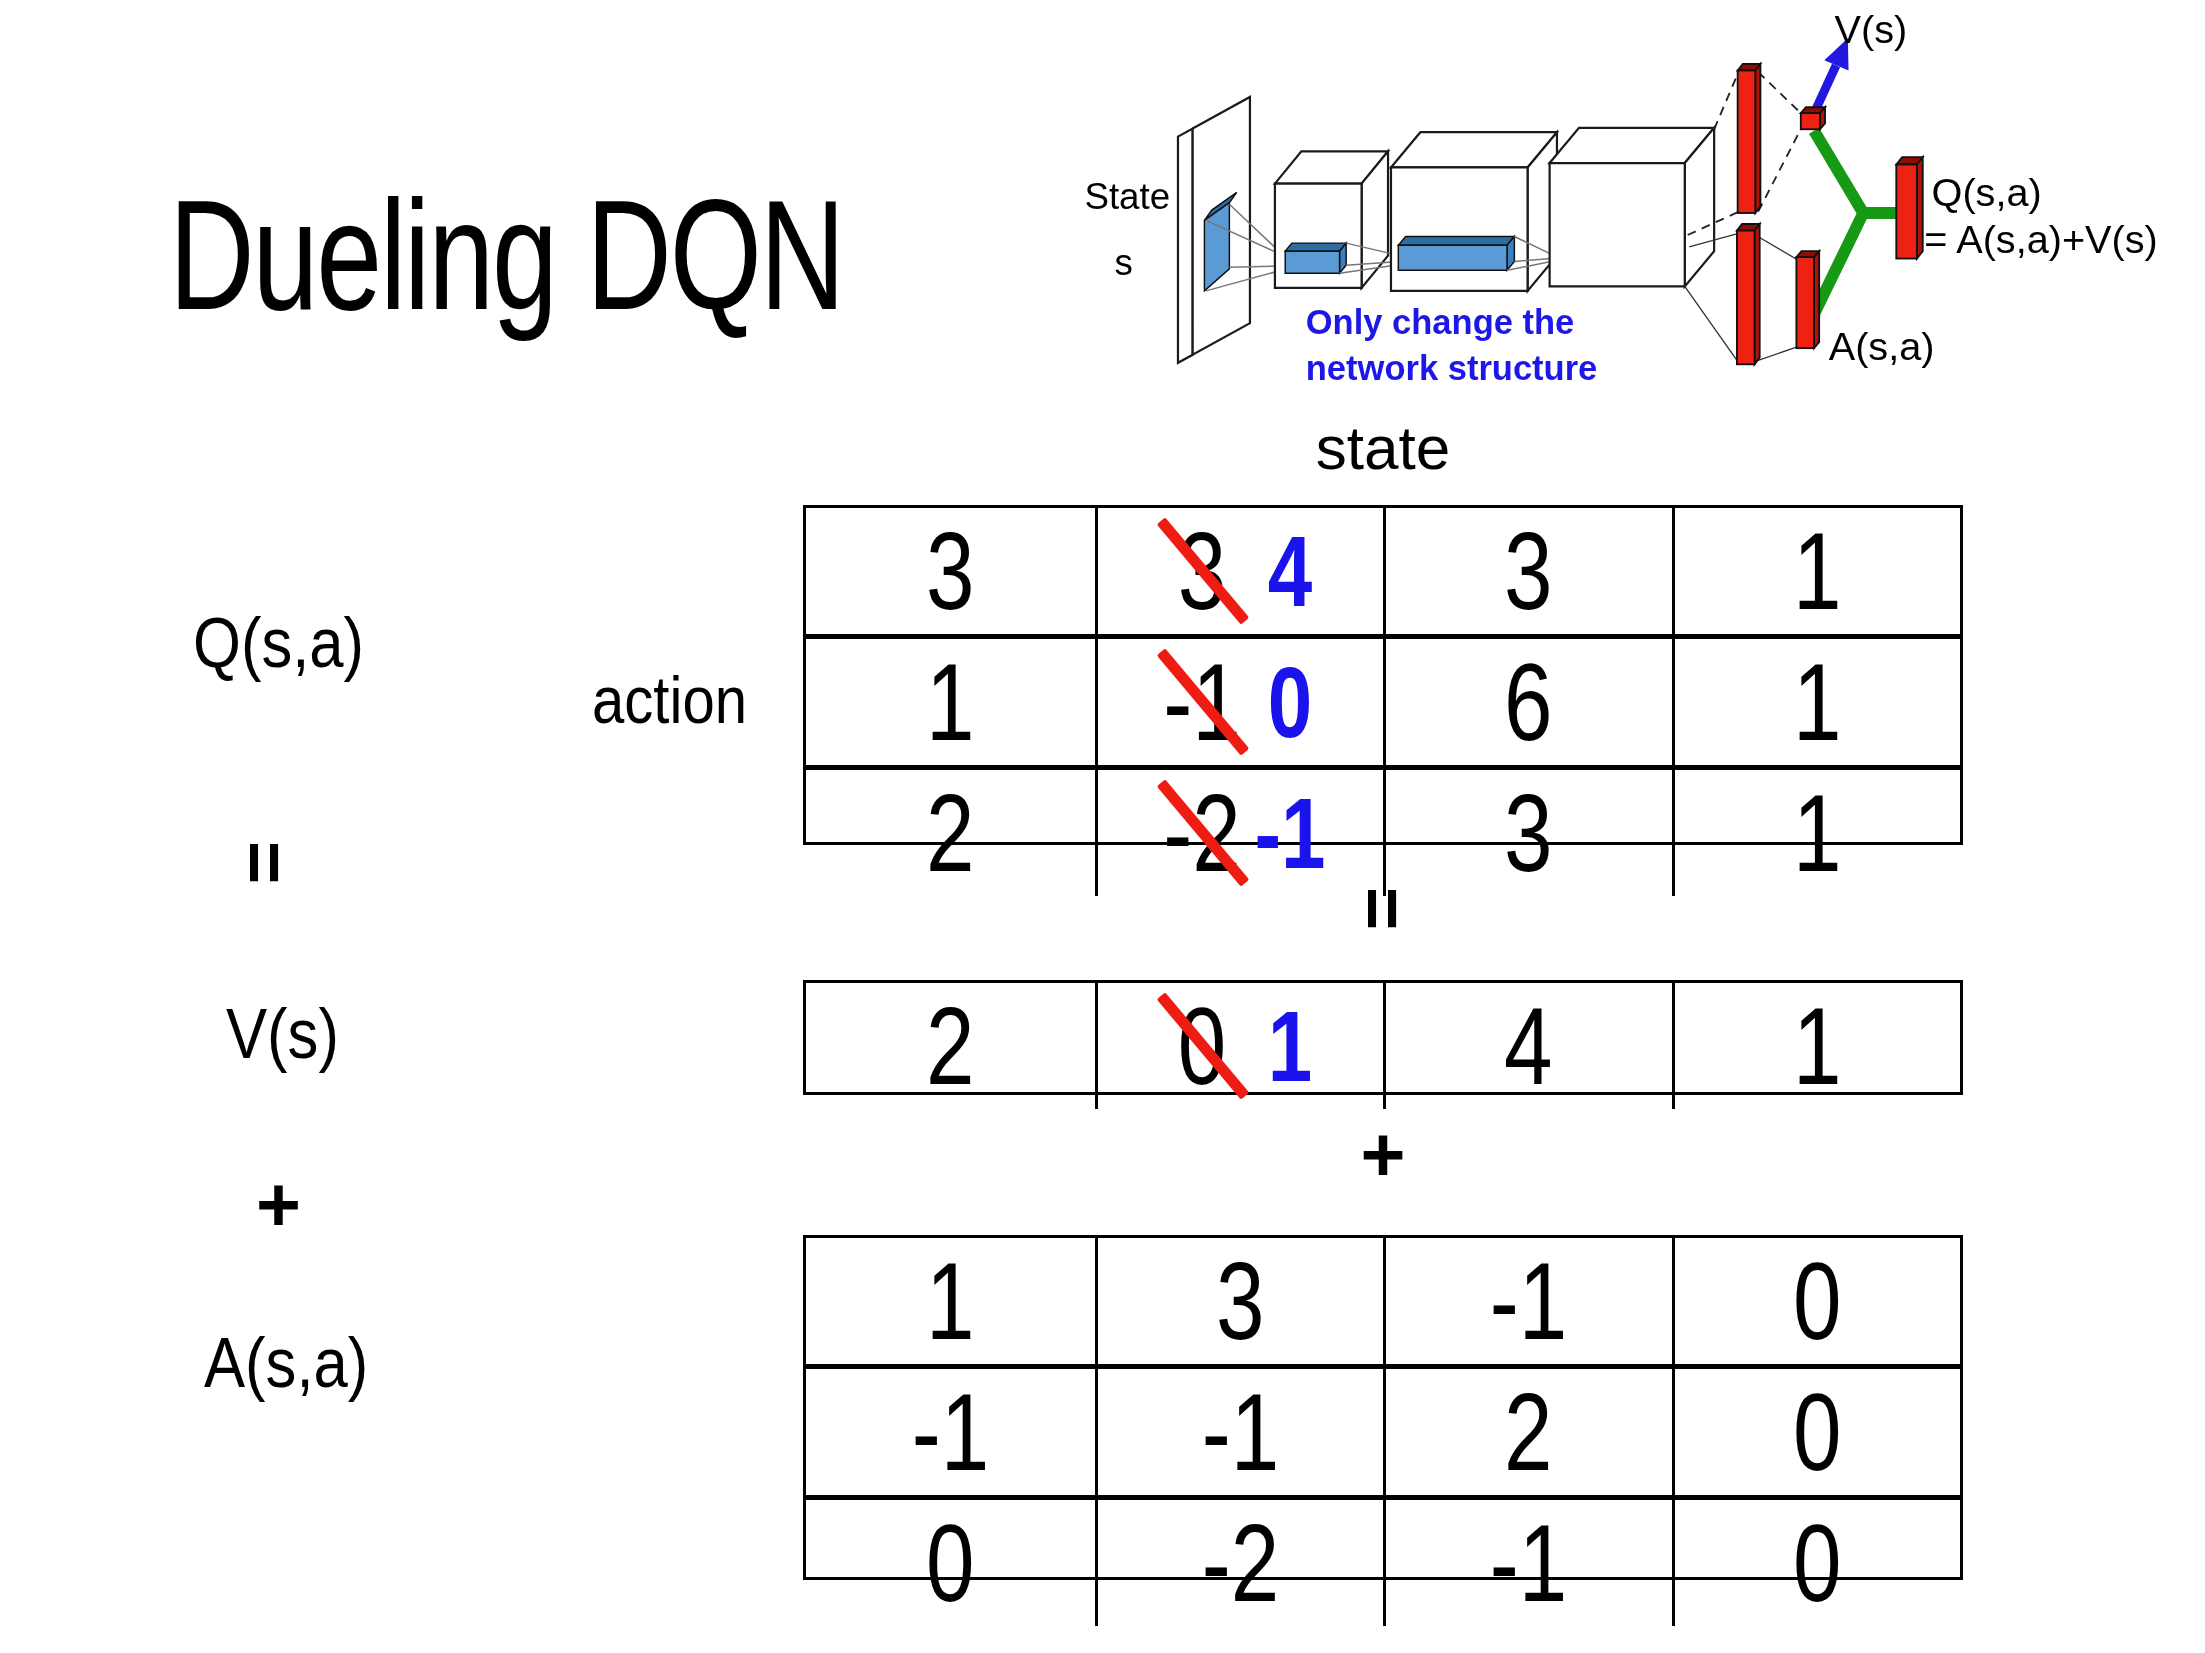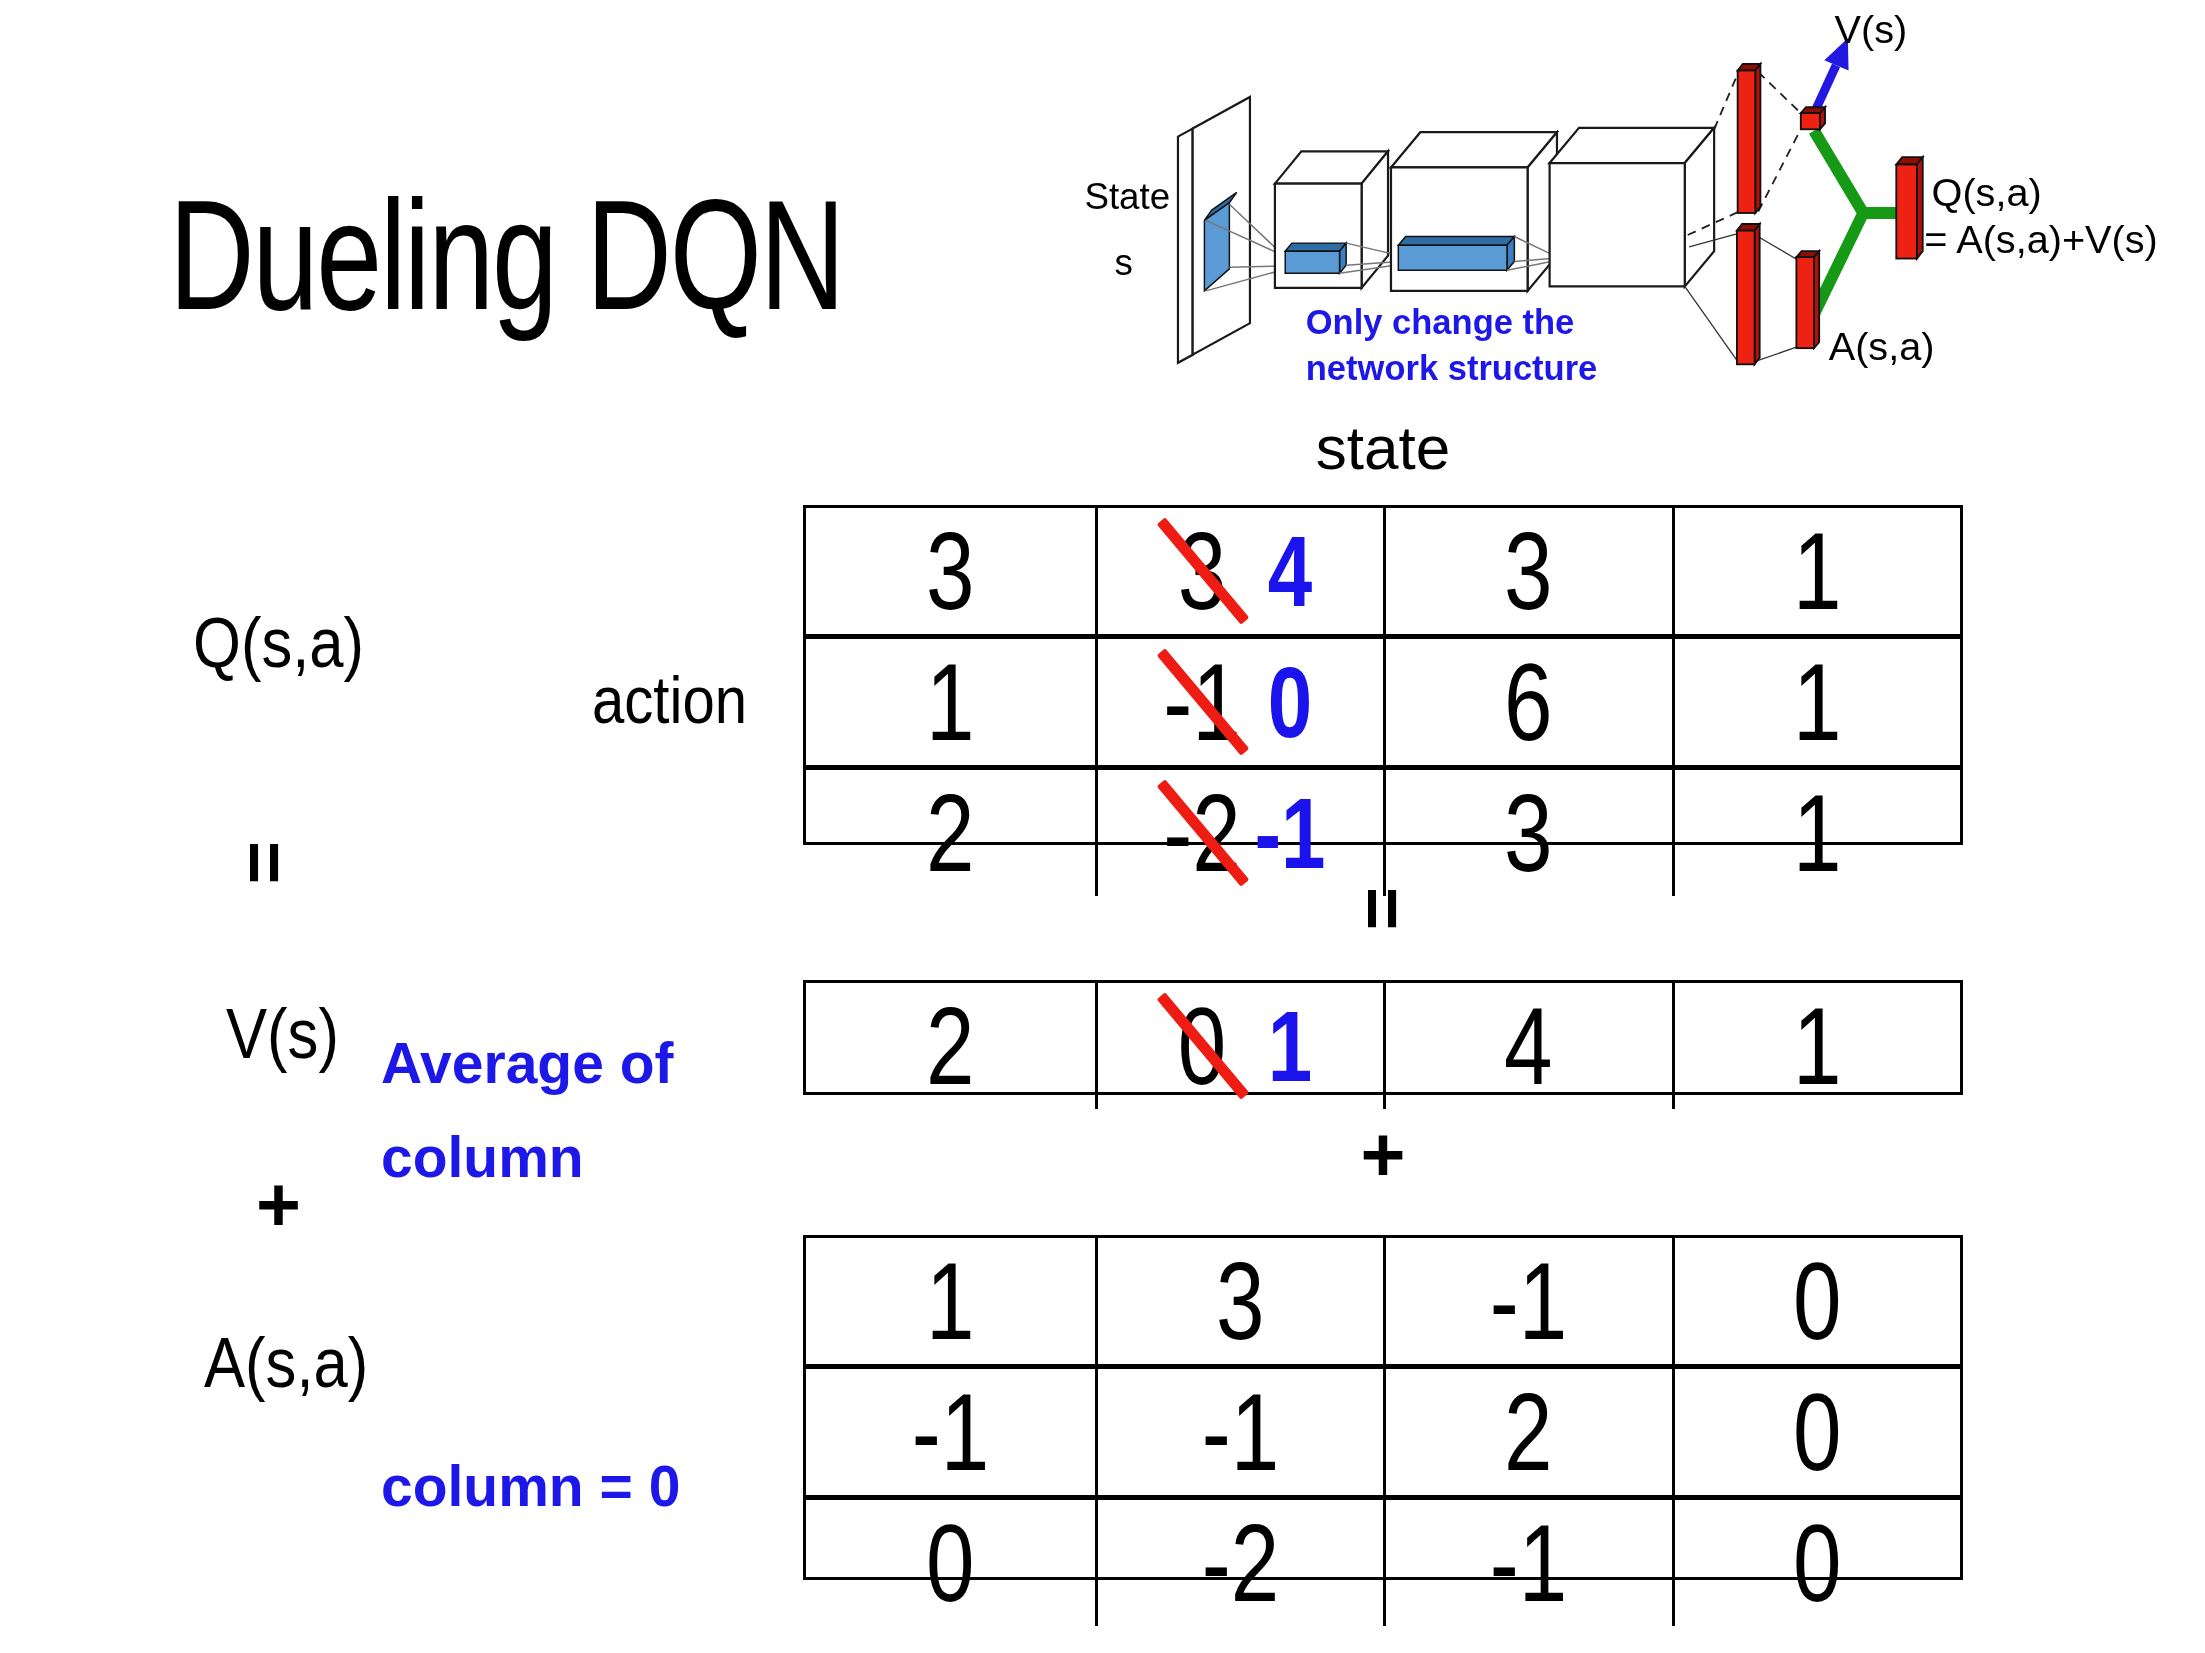--- a/index.html
+++ b/index.html
@@ -162,29 +162,24 @@
   <div class="lbl" style="left:193px;top:603px;">
     <span class="cond2">Q(s,a)</span></div>
   <div class="lbl" style="left:592px;top:634px;font-size:66px;margin-top:28px;">
     <span class="cond2">action</span></div>
   <div class="center-band" style="top:412px;font-size:62px;">
     <span class="cond2">state</span></div>
 
   <div class="rot-eq" style="left:243px;top:820px;">=</div>
   <div class="lbl" style="left:226px;top:994px;">
     <span class="cond2">V(s)</span></div>
-  <div class="blue-note" style="left:381px;top:1016px;">
-    <div>Average of</div>
-    <div>column</div>
-  </div>
   <div class="plus" style="left:256px;top:1160px;">+</div>
   <div class="lbl" style="left:204px;top:1323px;">
     <span class="cond2">A(s,a)</span></div>
   <div class="blue-note" style="left:381px;top:1439px;">
-    <div>column = 0</div>
   </div>
 
   <div class="center-band rot-eq2" style="top:866px;">
     <span class="rot-eq" style="position:static;display:inline-block;">=</span>
   </div>
   <div class="center-band" style="top:1110px;font-size:77px;font-weight:600;">
     <span>+</span>
   </div>
 
   <div class="mtable" style="top:505px;height:340px;grid-template-rows:repeat(3,1fr);">

